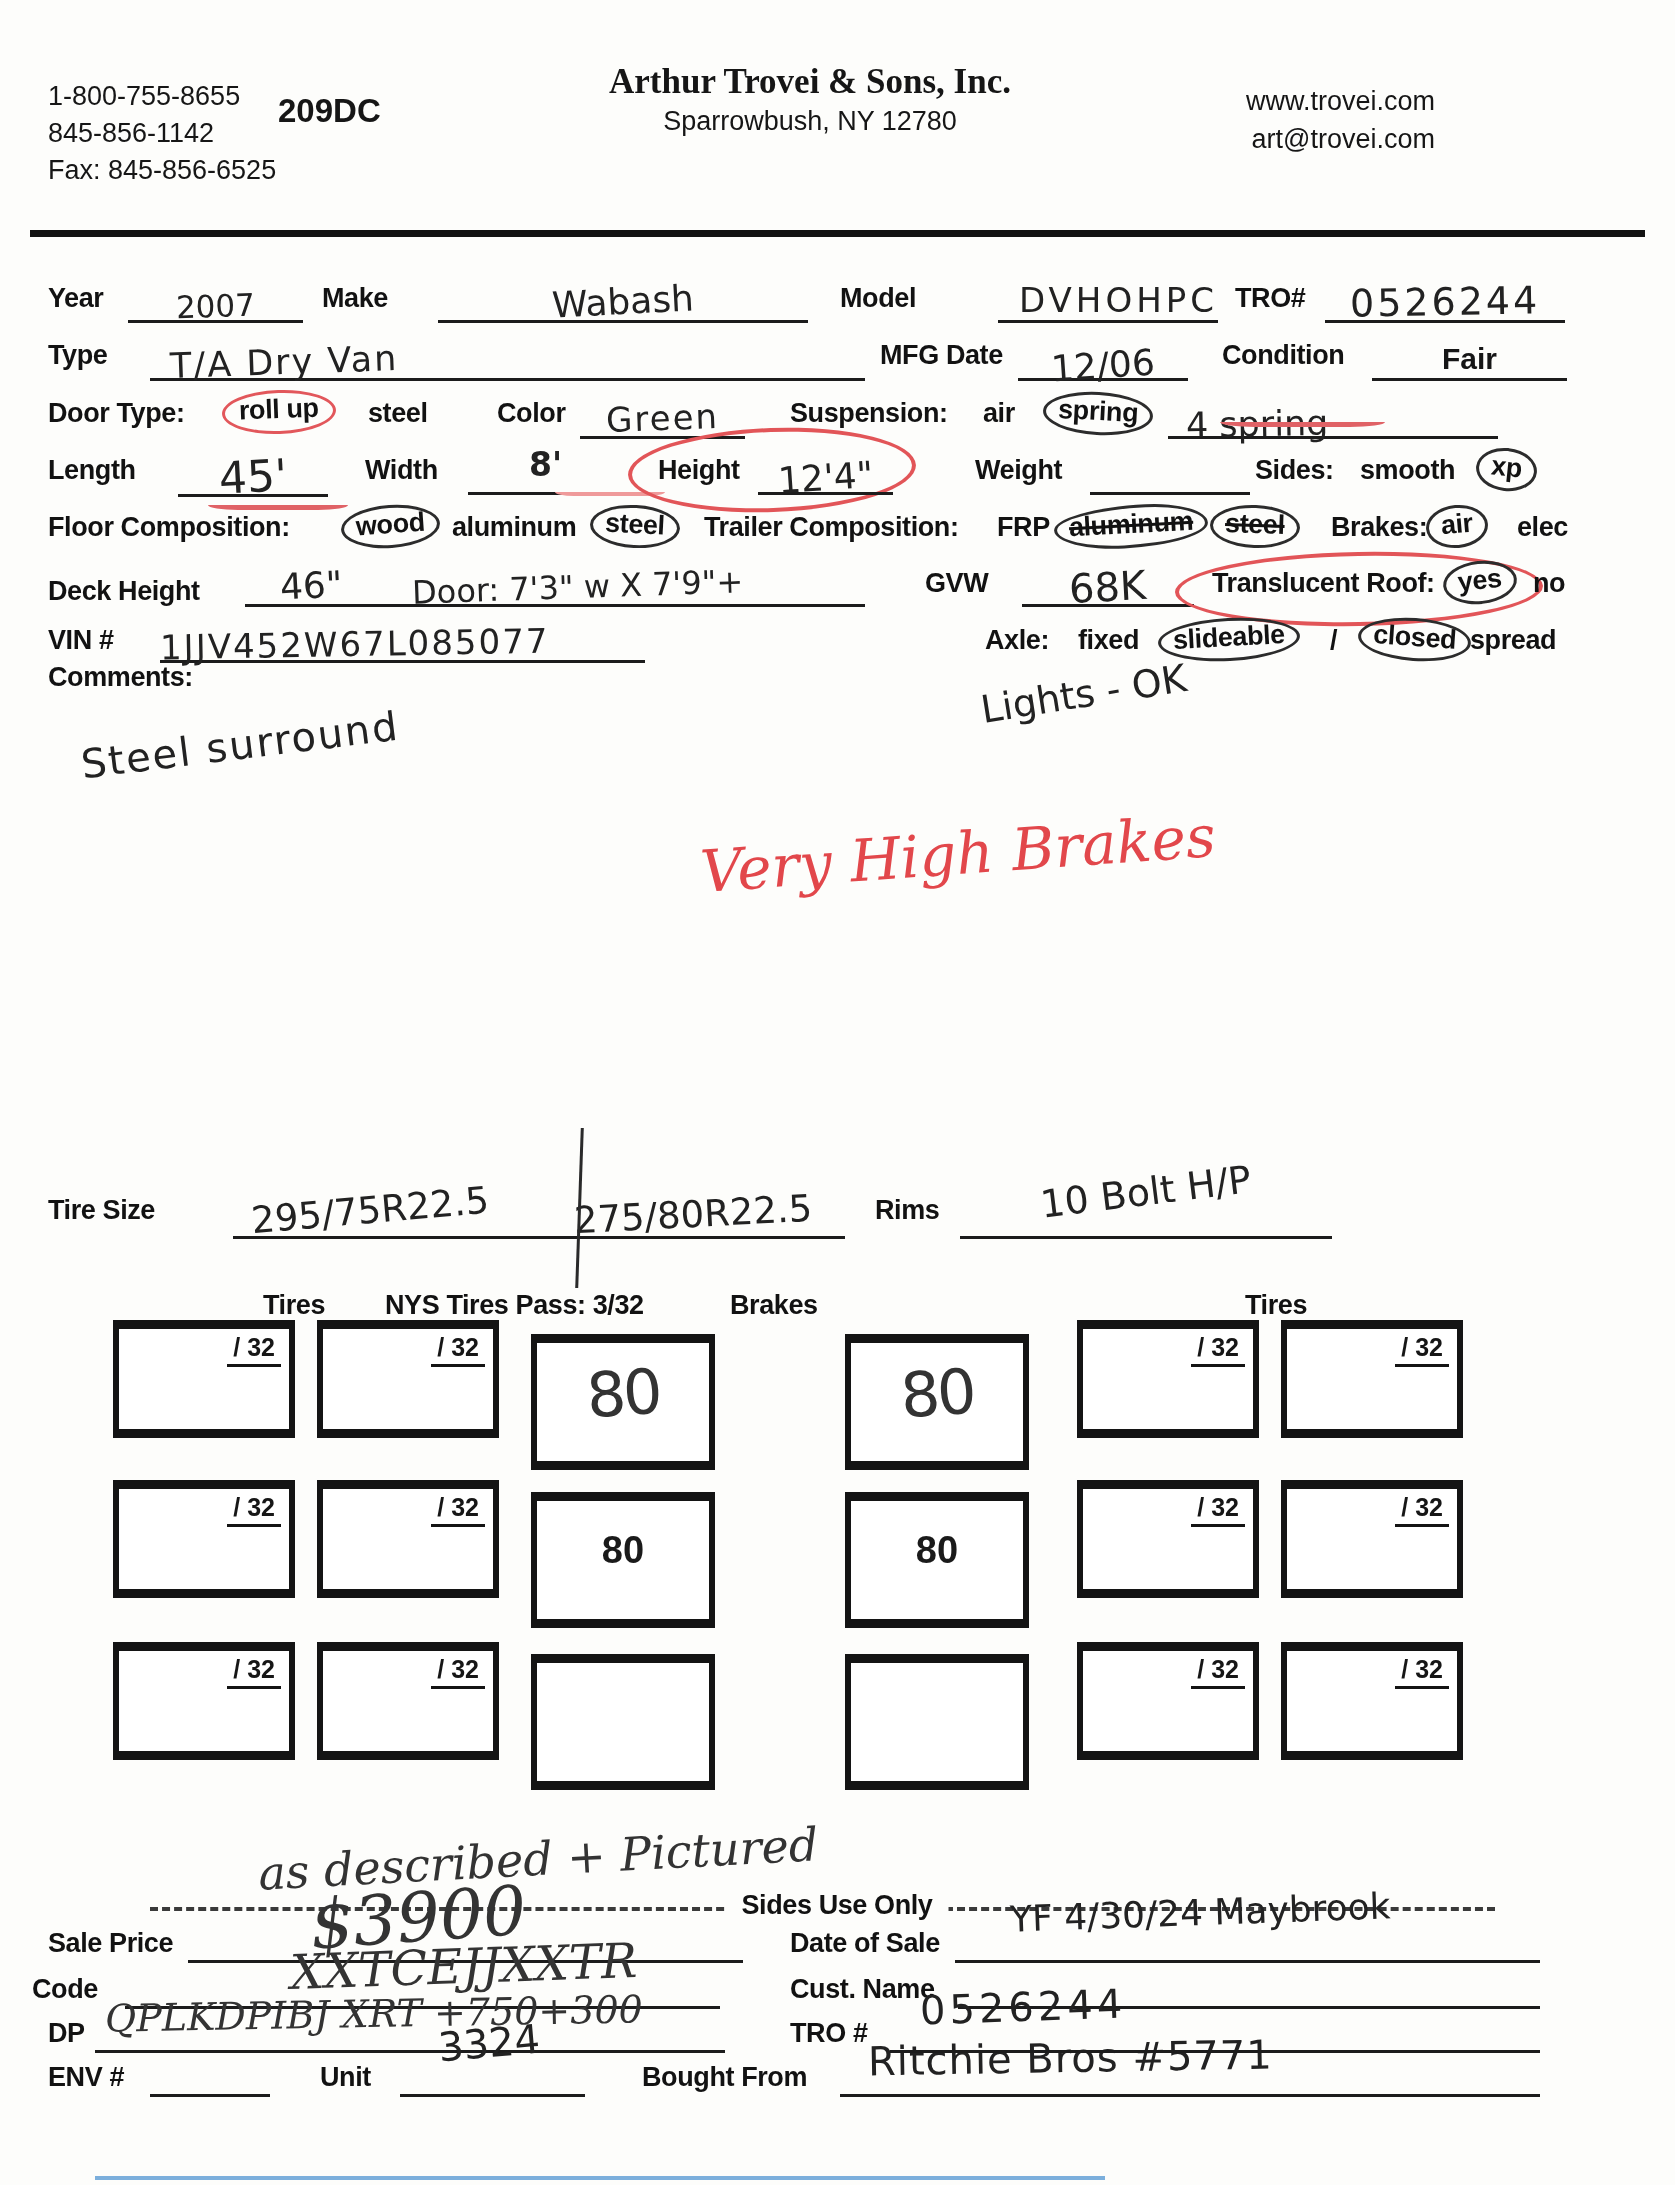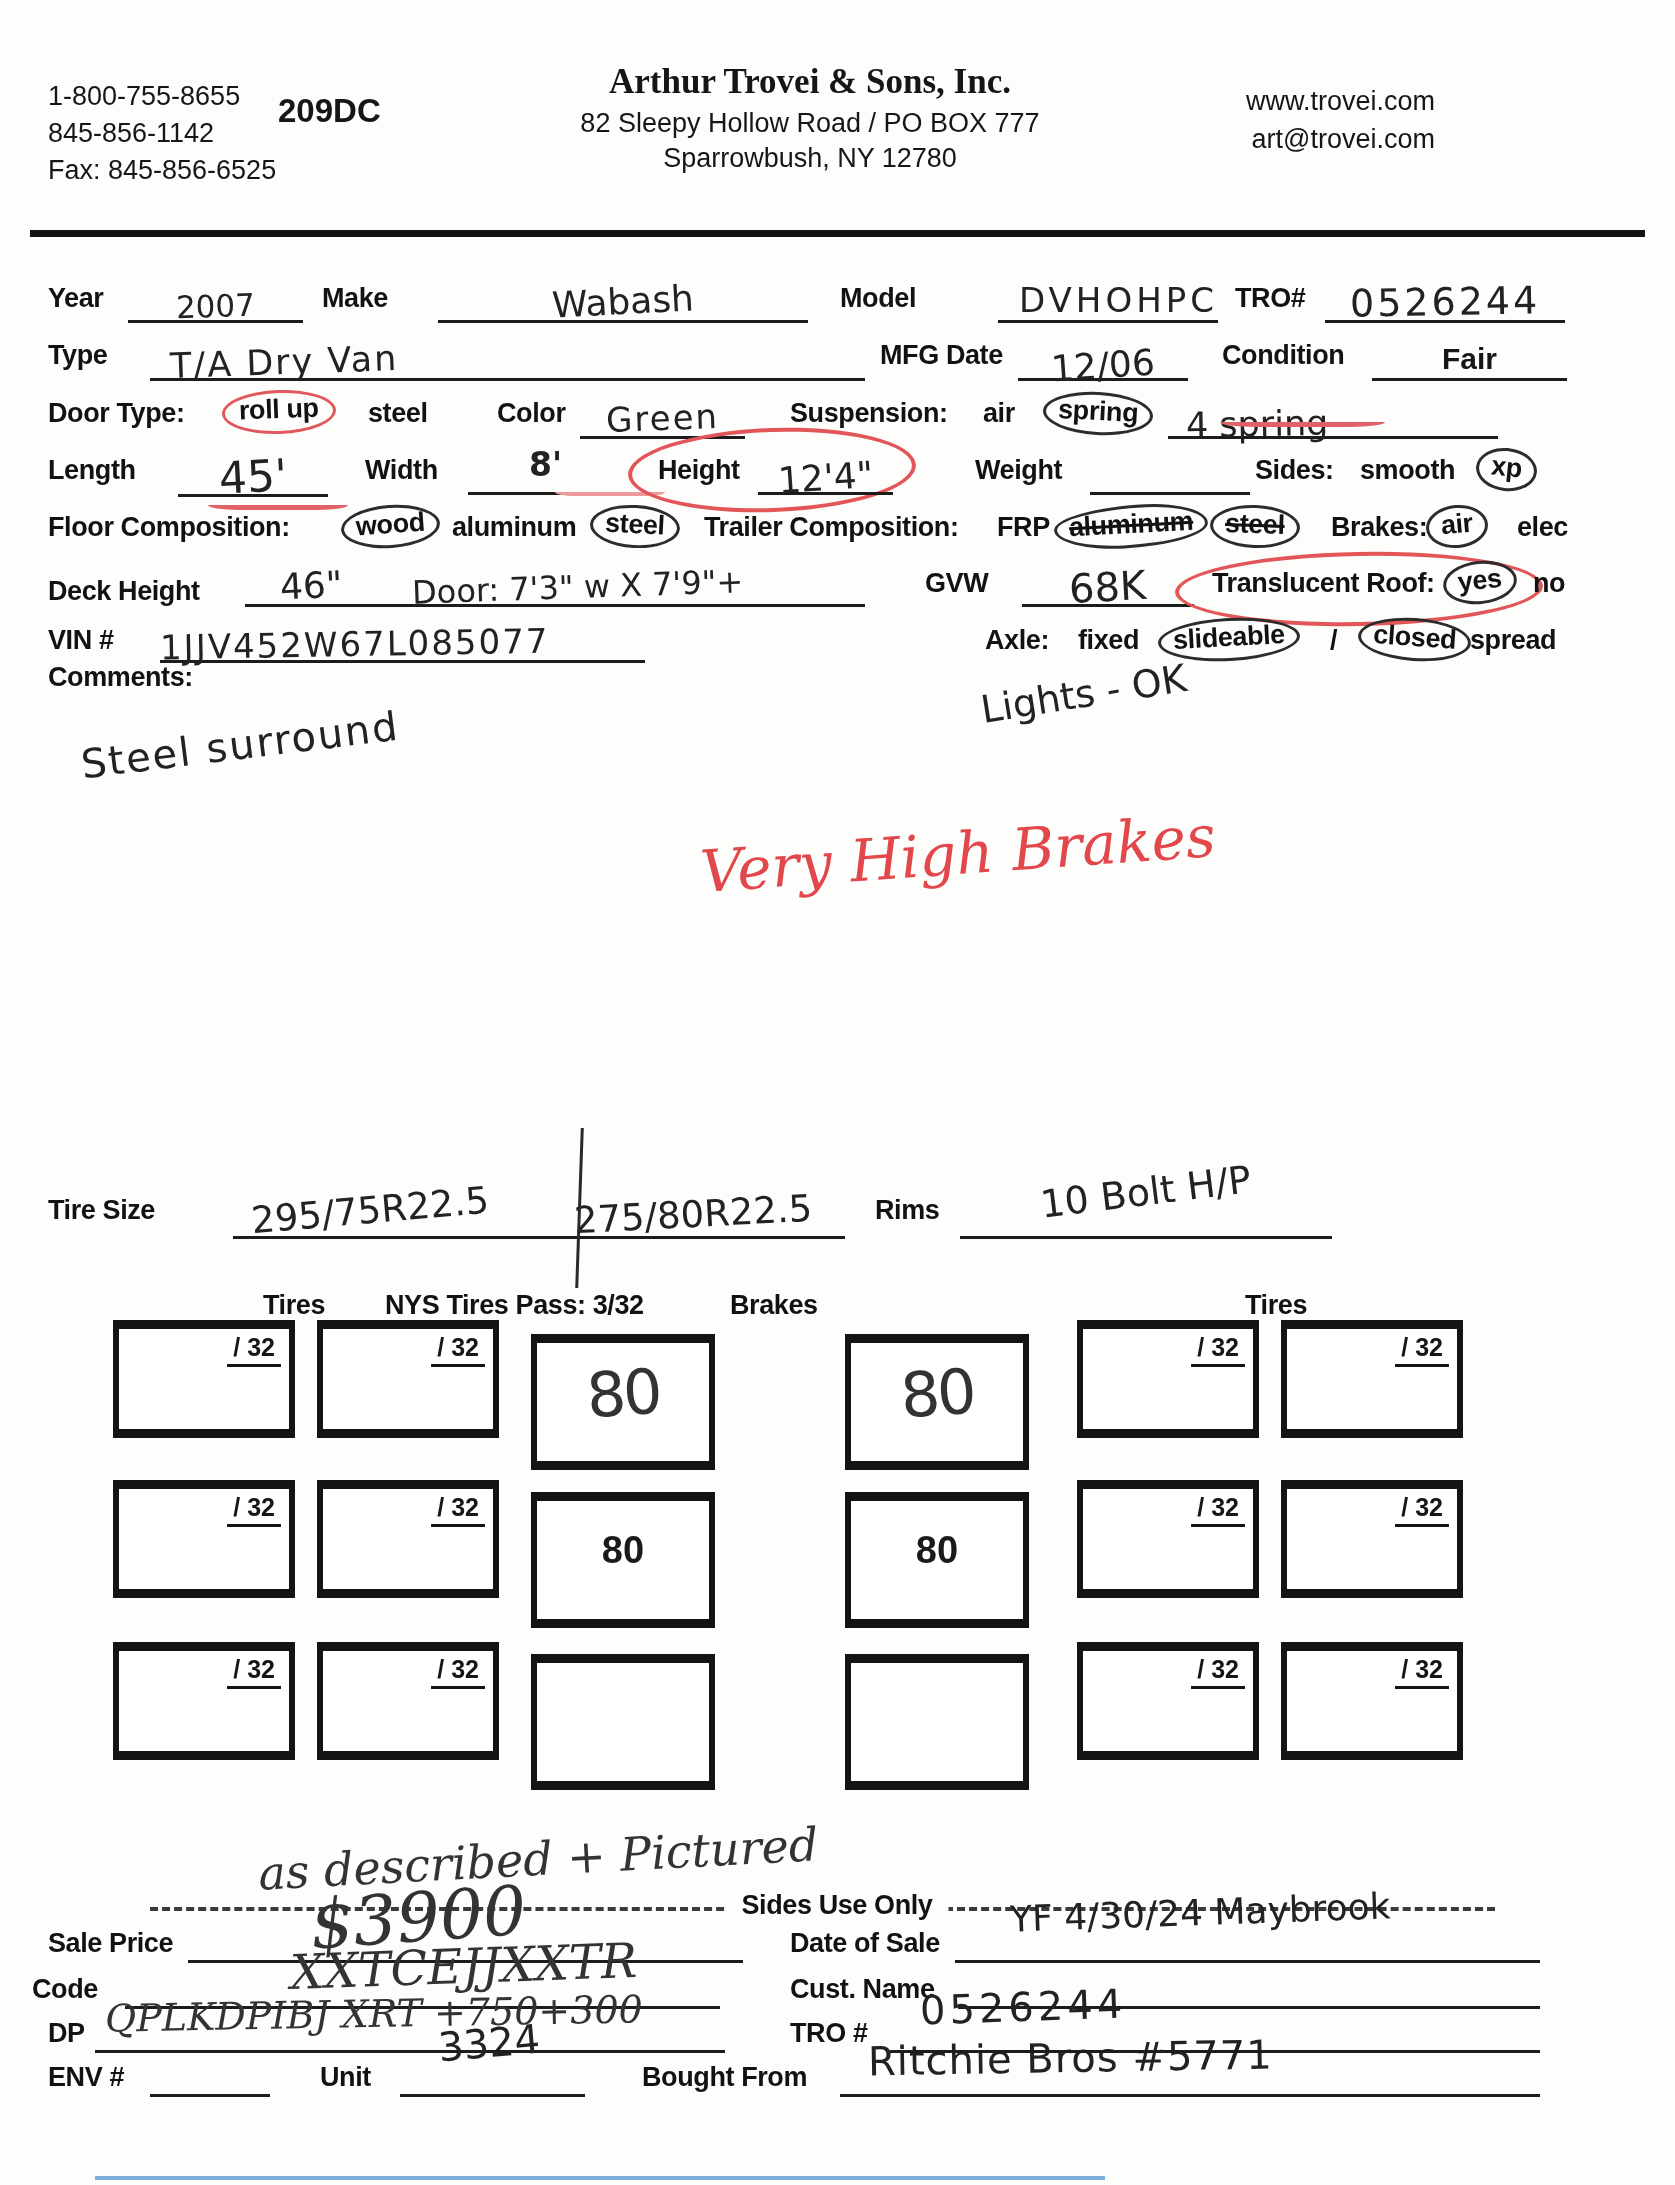--- a/index.html
+++ b/index.html
@@ -37,21 +37,20 @@
 <div class="page">
 
   <div class="af" style="left:48px;top:78px;font-size:27px;line-height:37px;">
     <div>1-800-755-8655</div>
     <div>845-856-1142</div>
     <div>Fax: 845-856-6525</div>
   </div>
   <div class="af" style="left:278px;top:92px;font-size:33px;font-weight:bold;">209DC</div>
   <div class="af" style="left:420px;top:62px;width:780px;text-align:center;">
     <div style="font-family:'Liberation Serif',serif;font-weight:bold;font-size:35px;">Arthur Trovei &amp; Sons, Inc.</div>
-    <div style="font-size:27px;margin-top:6px;">82 Sleepy Hollow Road / PO BOX 777</div>
     <div style="font-size:27px;margin-top:4px;">Sparrowbush, NY 12780</div>
   </div>
   <div class="af" style="left:1090px;top:82px;width:345px;text-align:right;font-size:27px;line-height:38px;">
     <div>www.trovei.com</div>
     <div>art@trovei.com</div>
   </div>
   <div class="hdr-rule"></div>
 
   <div class="af lbl" style="left:48px;top:283px;">Year</div>
   <div class="uline fillc" style="left:128px;top:272px;width:175px;height:48px;">

